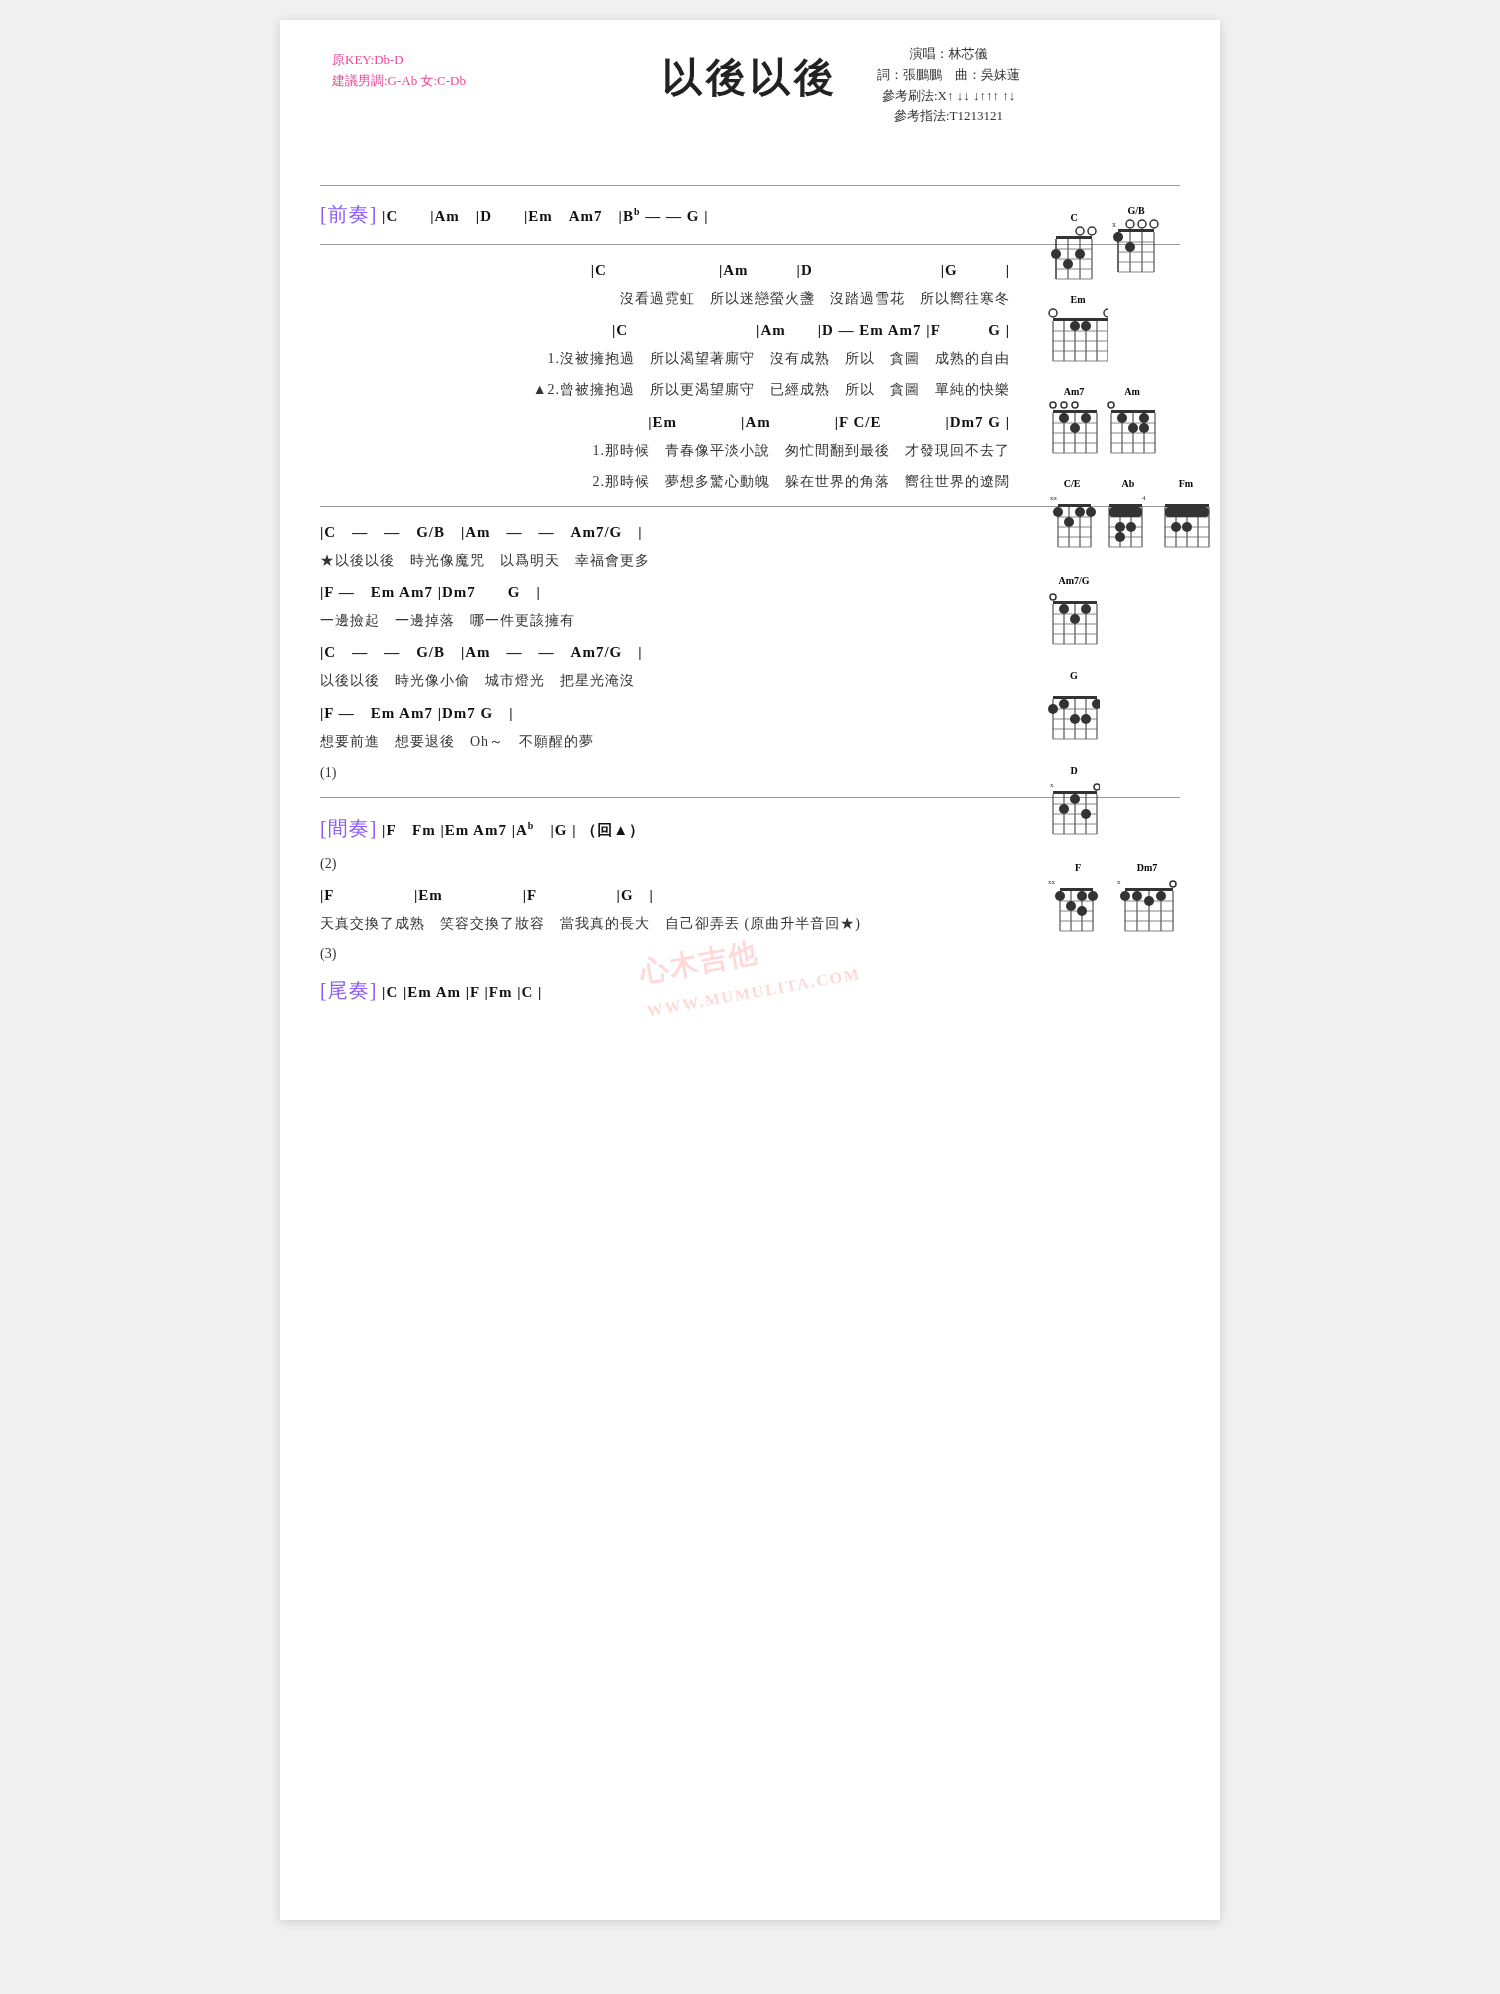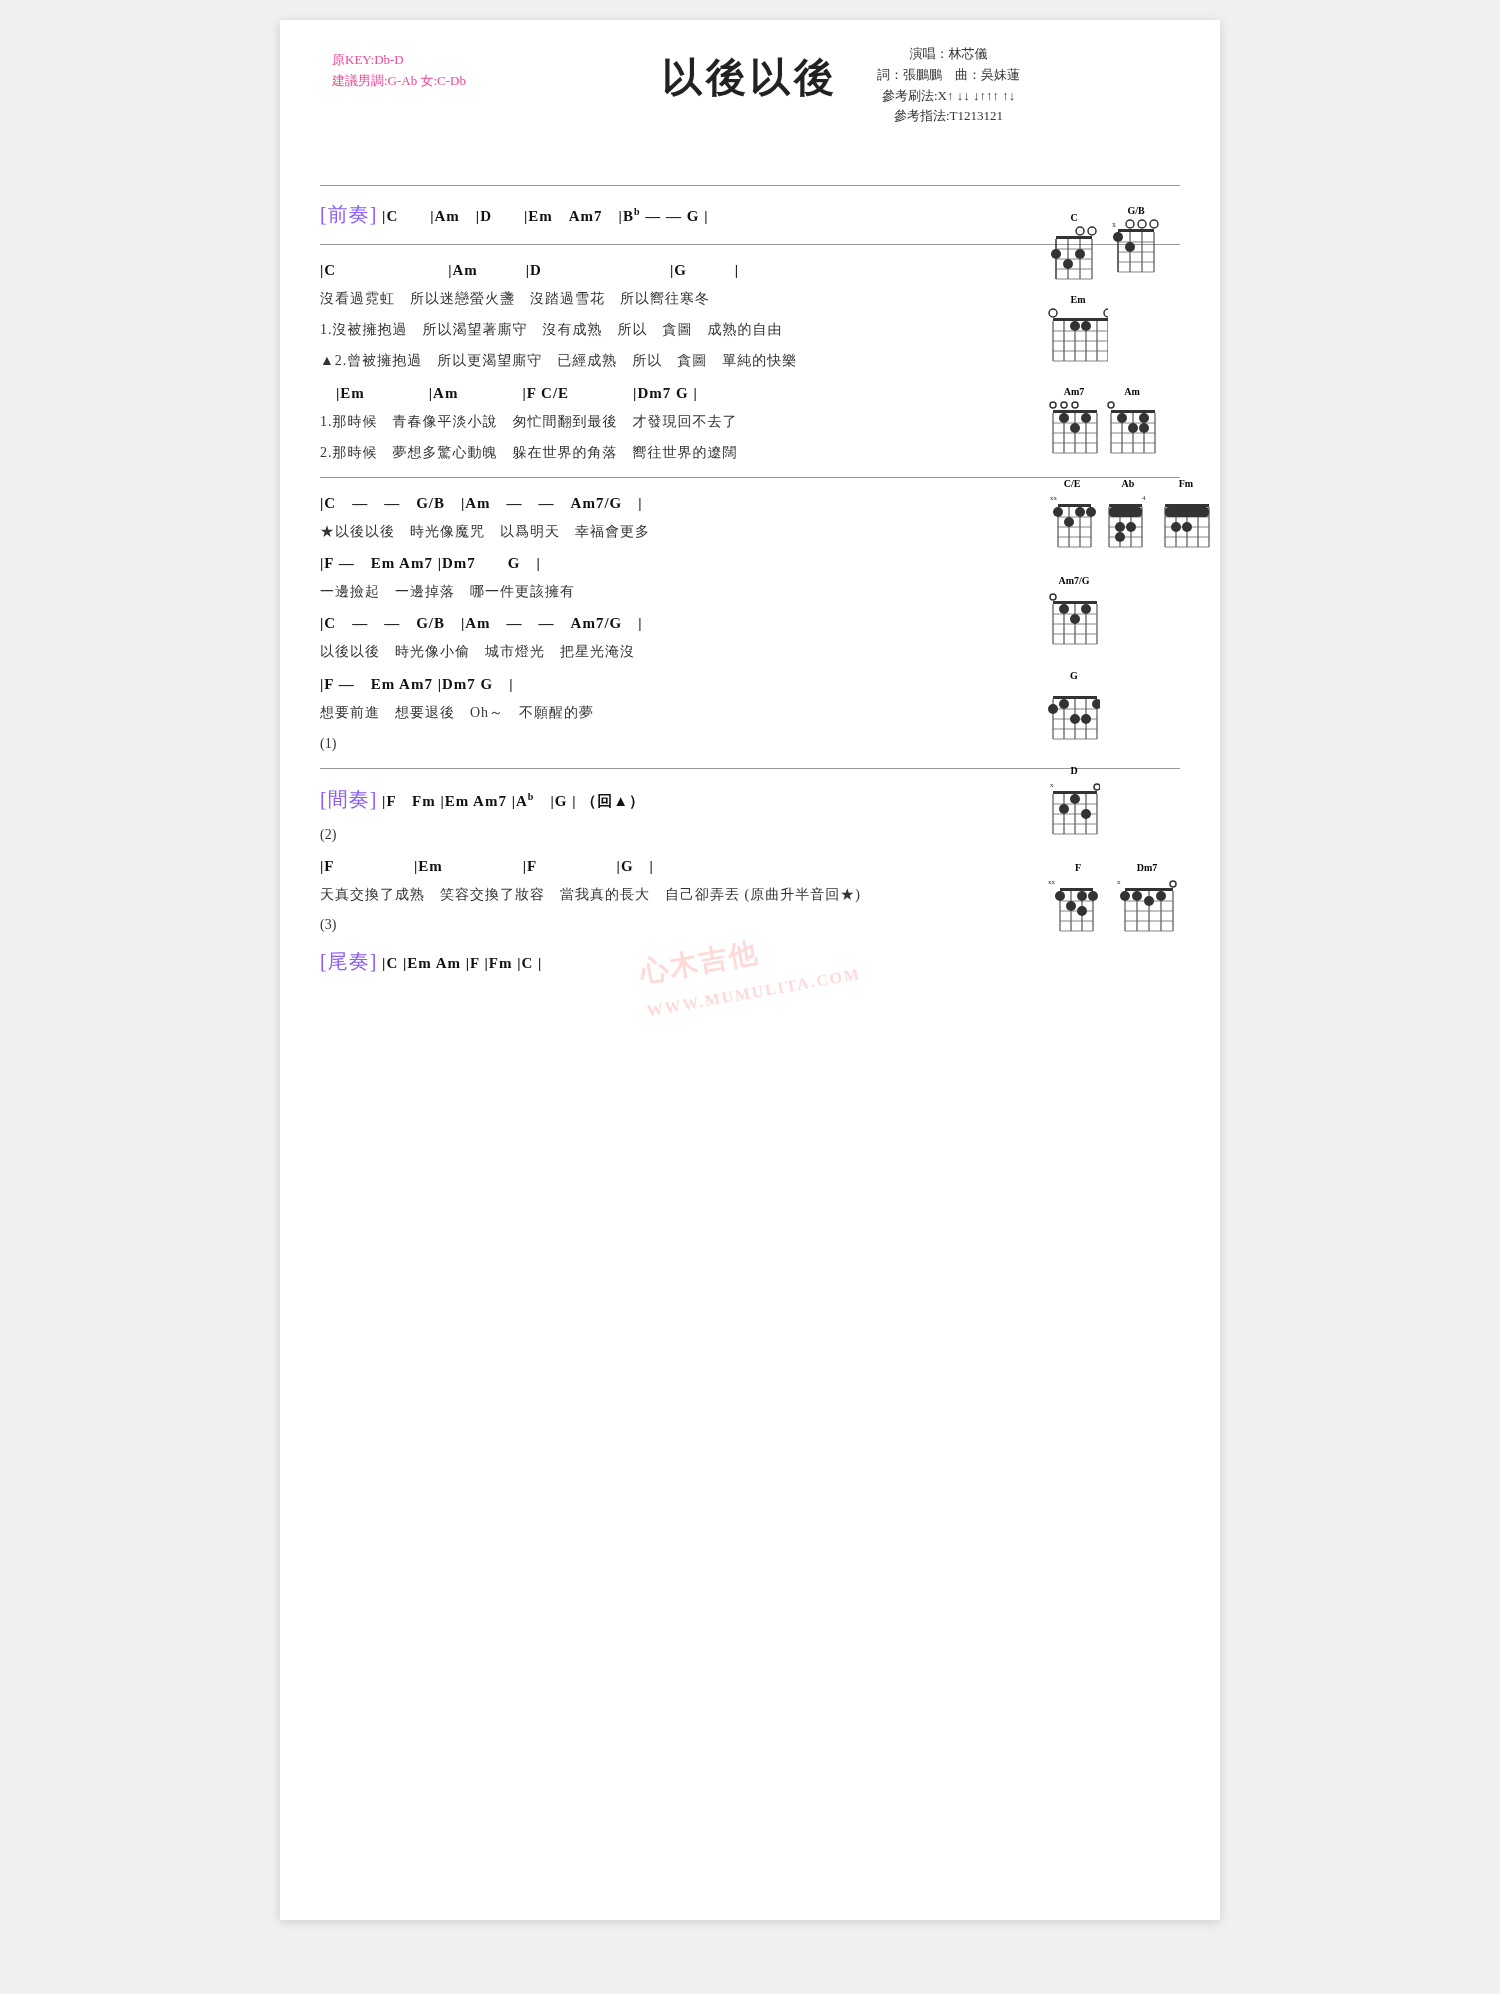--- a/index.html
+++ b/index.html
@@ -138,28 +138,31 @@
 
   <div class="section" style="margin-top:10px;">
     <div class="chord-line">
       <span class="section-label">[前奏]</span>
       |C　　|Am　|D　　|Em　Am7　|B<sup class="sup">b</sup> — — G |
     </div>
   </div>
 
   <hr class="divider" style="margin:12px 0;">
 
-  <div class="section" style="padding-right:170px;">
+  <div class="section" style="padding-right:170px;text-align:right;">
     <div class="chord-line">
       |C　　　　　　　|Am　　　|D　　　　　　　　|G　　　|
     </div>
     <div class="lyric-line">
       沒看過霓虹　所以迷戀螢火盞　沒踏過雪花　所以嚮往寒冬
     </div>
 
+    <div class="chord-line" style="margin-top:4px;">
+      　|C　　　　　　　　|Am　　|D — Em Am7 |F　　　G |
+    </div>
     <div class="lyric-line">
       1.沒被擁抱過　所以渴望著廝守　沒有成熟　所以　貪圖　成熟的自由
     </div>
     <div class="lyric-line">
       ▲2.曾被擁抱過　所以更渴望廝守　已經成熟　所以　貪圖　單純的快樂
     </div>
 
     <div class="chord-line" style="margin-top:4px;">
       　|Em　　　　|Am　　　　|F C/E　　　　|Dm7 G |
     </div>

